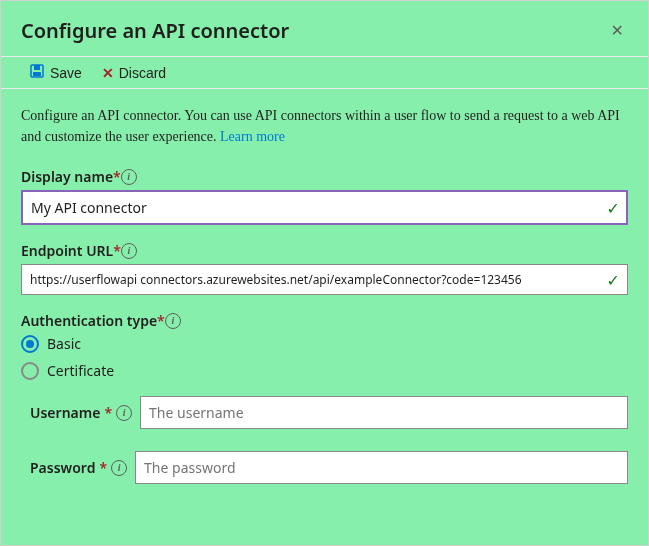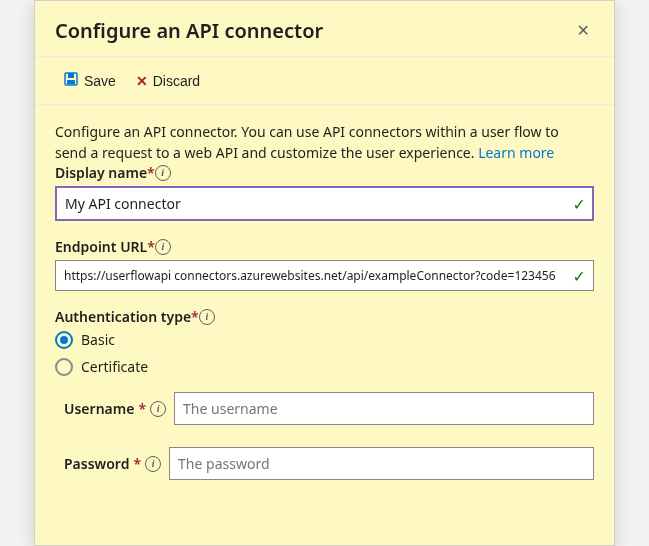--- a/index.html
+++ b/index.html
@@ -6,22 +6,22 @@
     body {
       font-family: 'Segoe UI', system-ui, sans-serif;
       font-size: 14px;
       background: #f3f2f1;
       display: flex;
       justify-content: center;
       align-items: center;
       min-height: 100vh;
     }
     .dialog {
-      background: #fef9c3;
-      width: 581px;
+      background: #86efac;
+      width: 649px;
       min-height: 546px;
       border: 1px solid #d2d0ce;
       box-shadow: 0 4px 16px rgba(0,0,0,0.15);
       padding: 0;
     }
     .dialog-header {
       display: flex;
       justify-content: space-between;
       align-items: center;
       padding: 16px 20px 12px 20px;
@@ -40,21 +40,21 @@
       font-size: 16px;
       padding: 4px;
       display: flex;
       align-items: center;
       justify-content: center;
     }
     .toolbar {
       display: flex;
       align-items: center;
       gap: 4px;
-      padding: 8px 20px;
+      padding: 0 20px;
       border-top: 1px solid #edebe9;
       border-bottom: 1px solid #edebe9;
     }
     .toolbar-btn {
       display: flex;
       align-items: center;
       gap: 5px;
       background: none;
       border: none;
       cursor: pointer;
@@ -65,20 +65,22 @@
     .toolbar-btn .icon {
       font-size: 14px;
     }
     .content {
       padding: 16px 20px;
     }
     .description {
       font-size: 14px;
       color: #201f1e;
       line-height: 1.5;
+      margin-bottom: 20px;
+      font-family: Liberation Serif, serif;
     }
     .description a {
       color: #0078d4;
       text-decoration: none;
     }
     .form-group {
       margin-bottom: 16px;
     }
     .form-label {
       display: flex;

